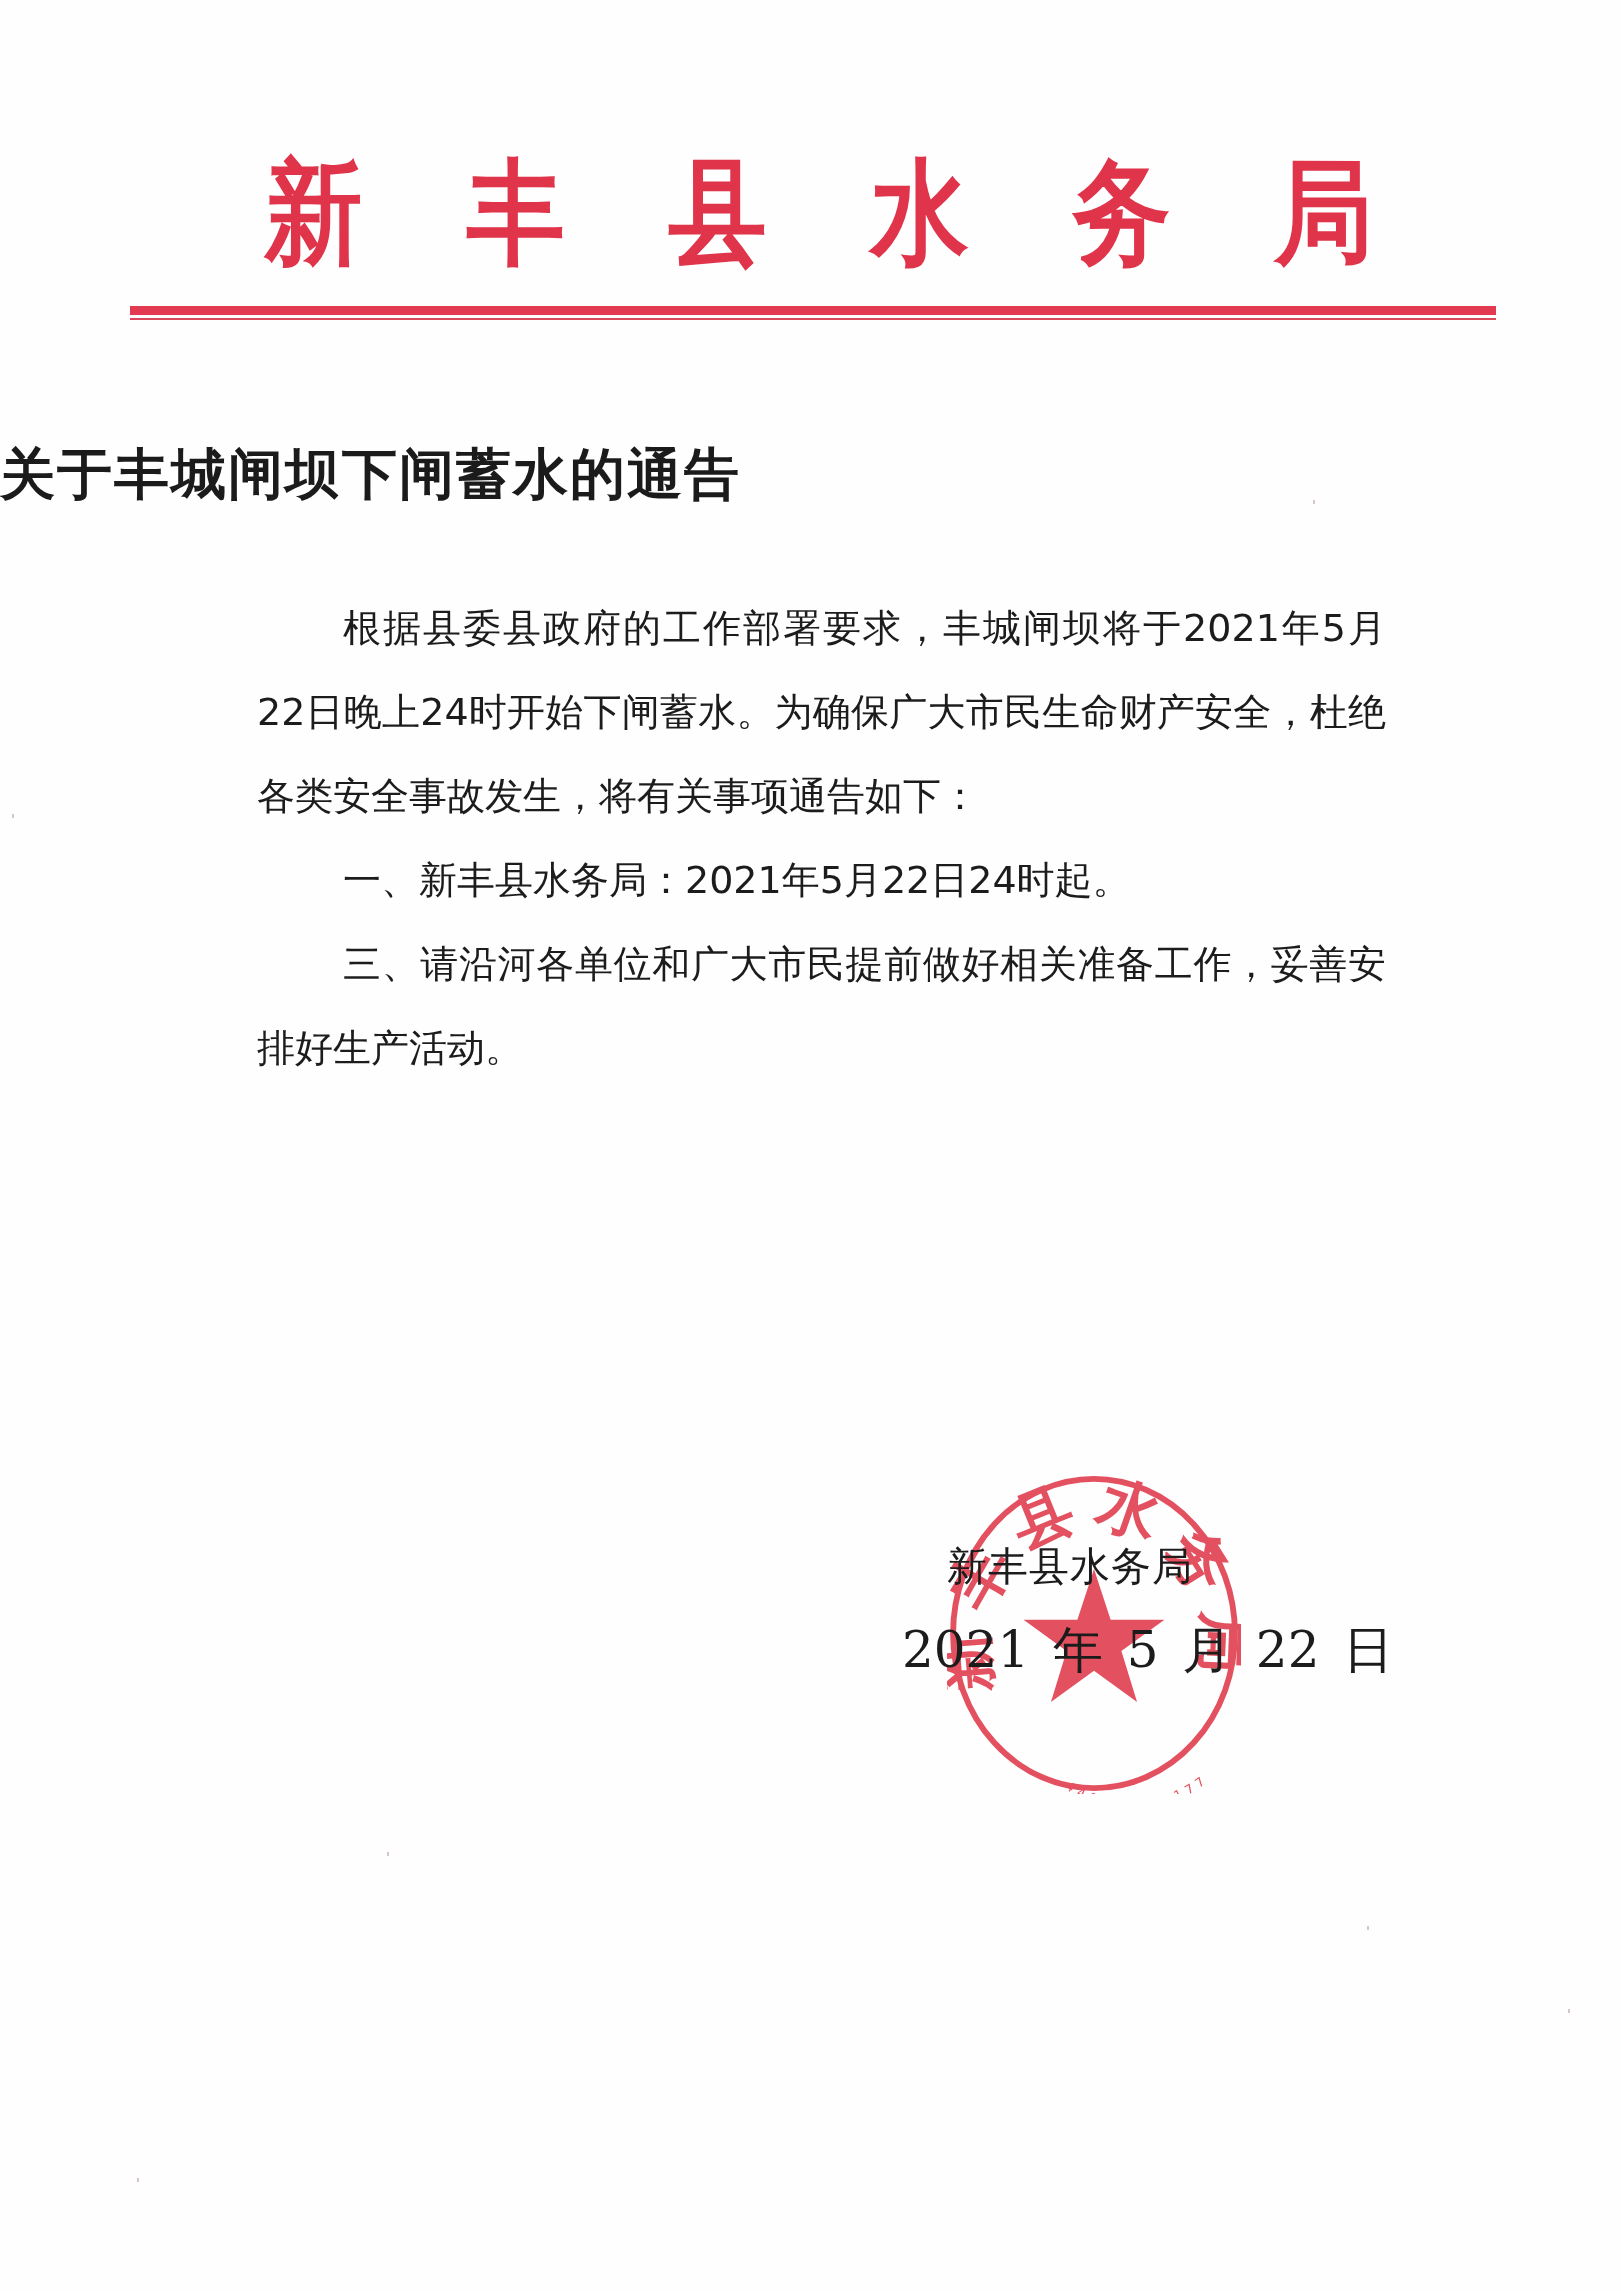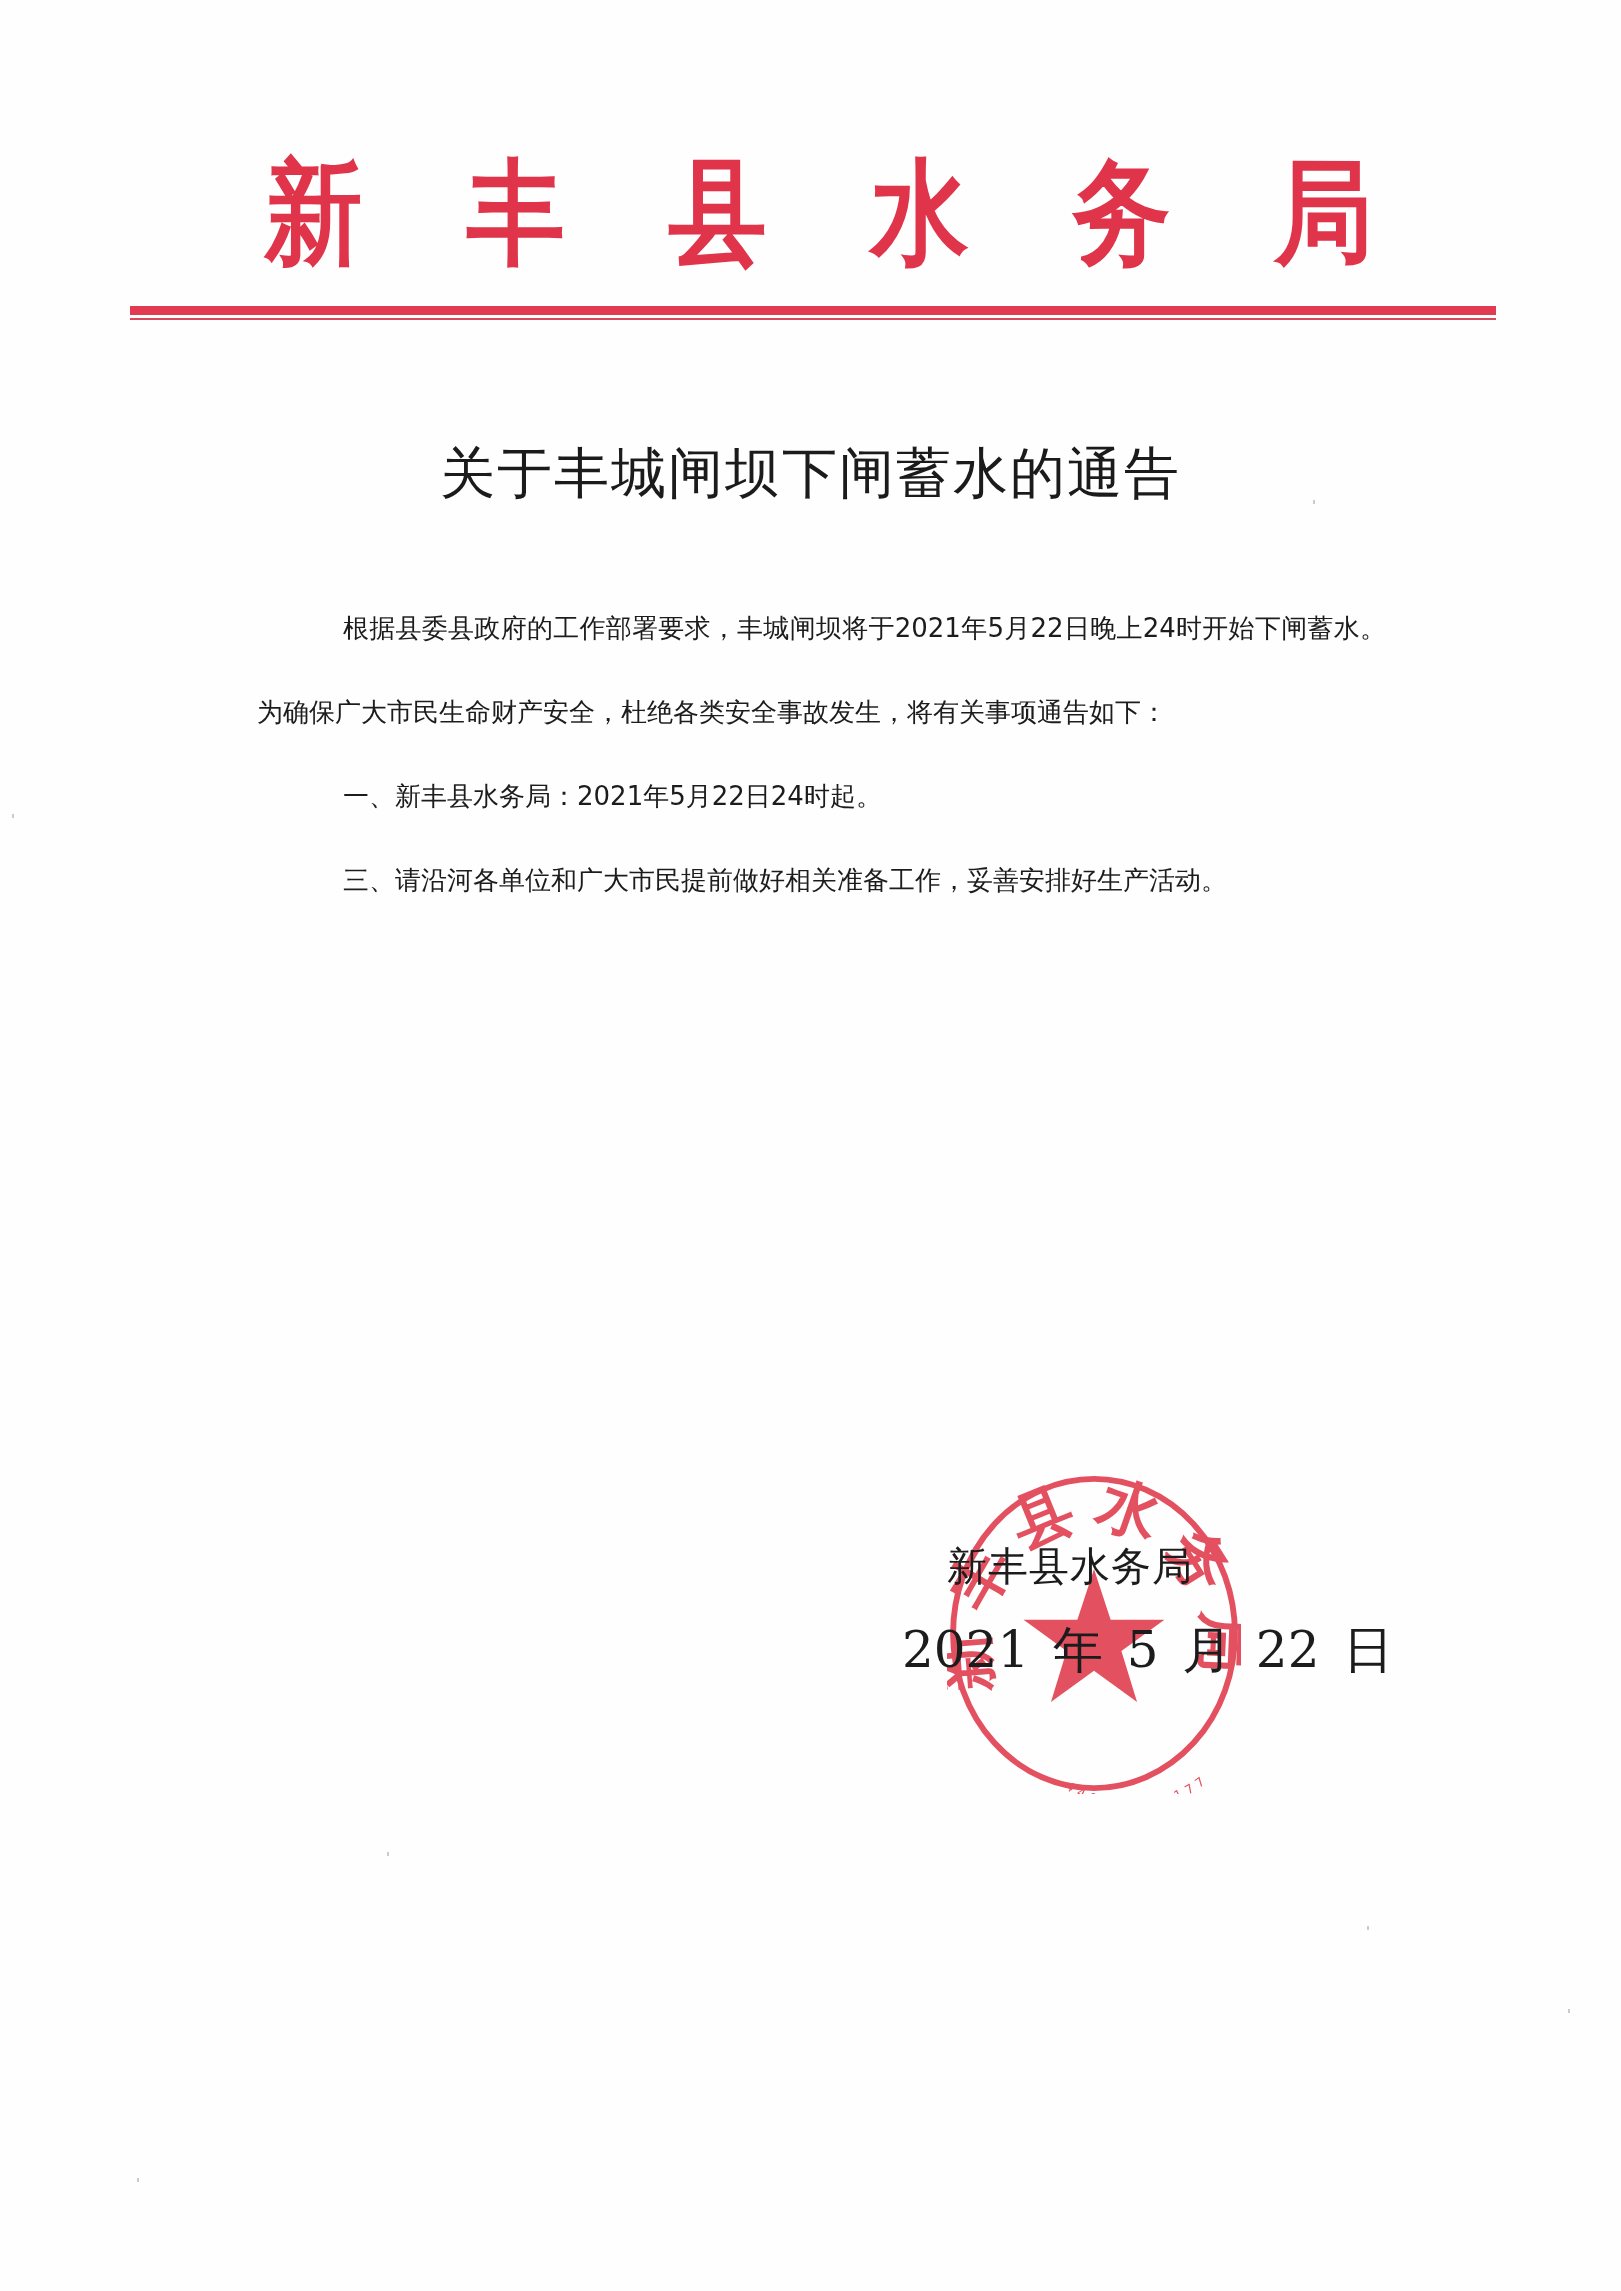--- a/index.html
+++ b/index.html
@@ -59,36 +59,35 @@
       width: 1366px;
       height: 2px;
       background: #d8475a;
     }
     
     .doc-title {
       position: absolute;
       left: 0;
       width: 1621px;
       top: 439px;
-      text-align: center;
       font-family: "DejaVu Serif", "Liberation Serif", serif;
-      font-weight: normal;
+      font-weight: bold;
       font-size: 55px;
       line-height: 69px;
       color: #1b1b1b;
       letter-spacing: 2px;
     }
     
     .body-text {
       position: absolute;
       left: 257px;
       top: 586px;
       width: 1129px;
       font-family: "DejaVu Sans", "Liberation Sans", sans-serif;
-      font-size: 26px;
+      font-size: 38px;
       line-height: 84px;
       color: #1c1c1c;
       text-align: justify;
       text-justify: inter-character;
     }
     .para {
       margin: 0;
       text-indent: 86px;
     }
     

